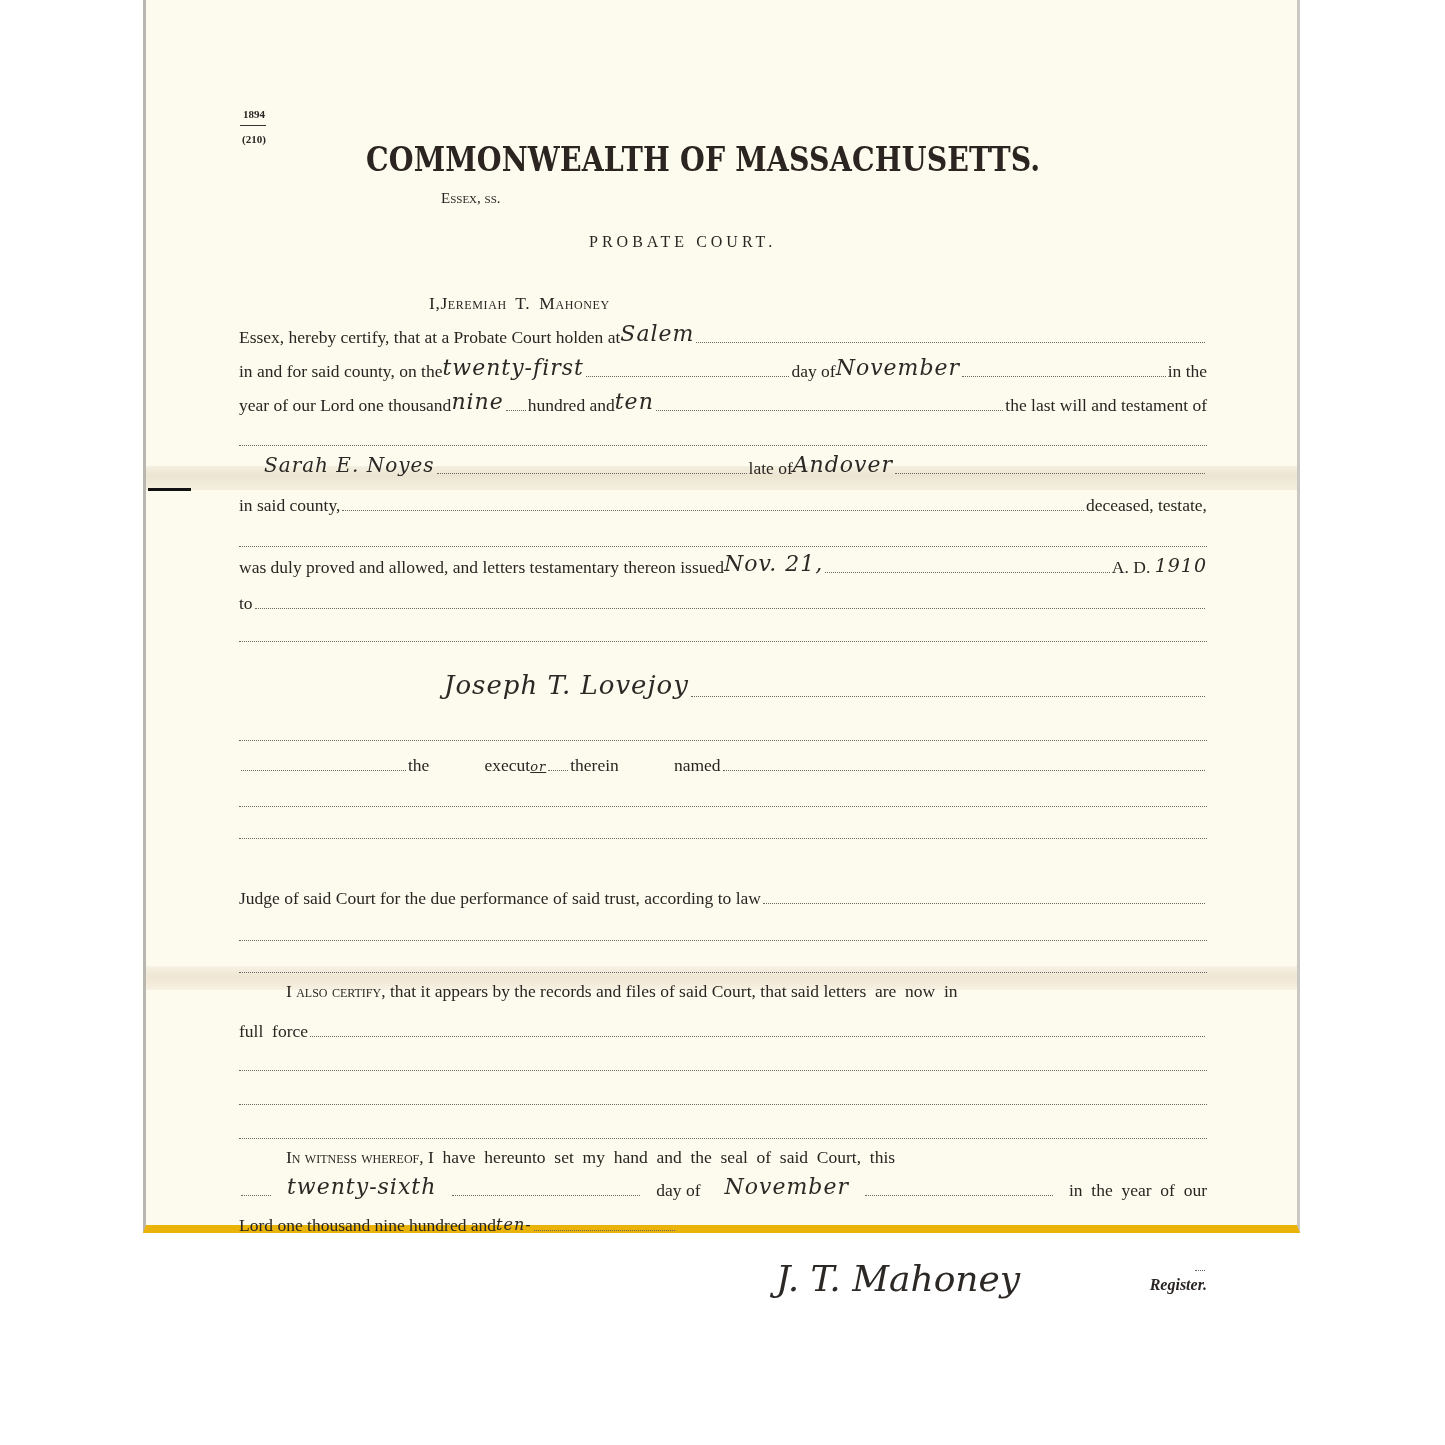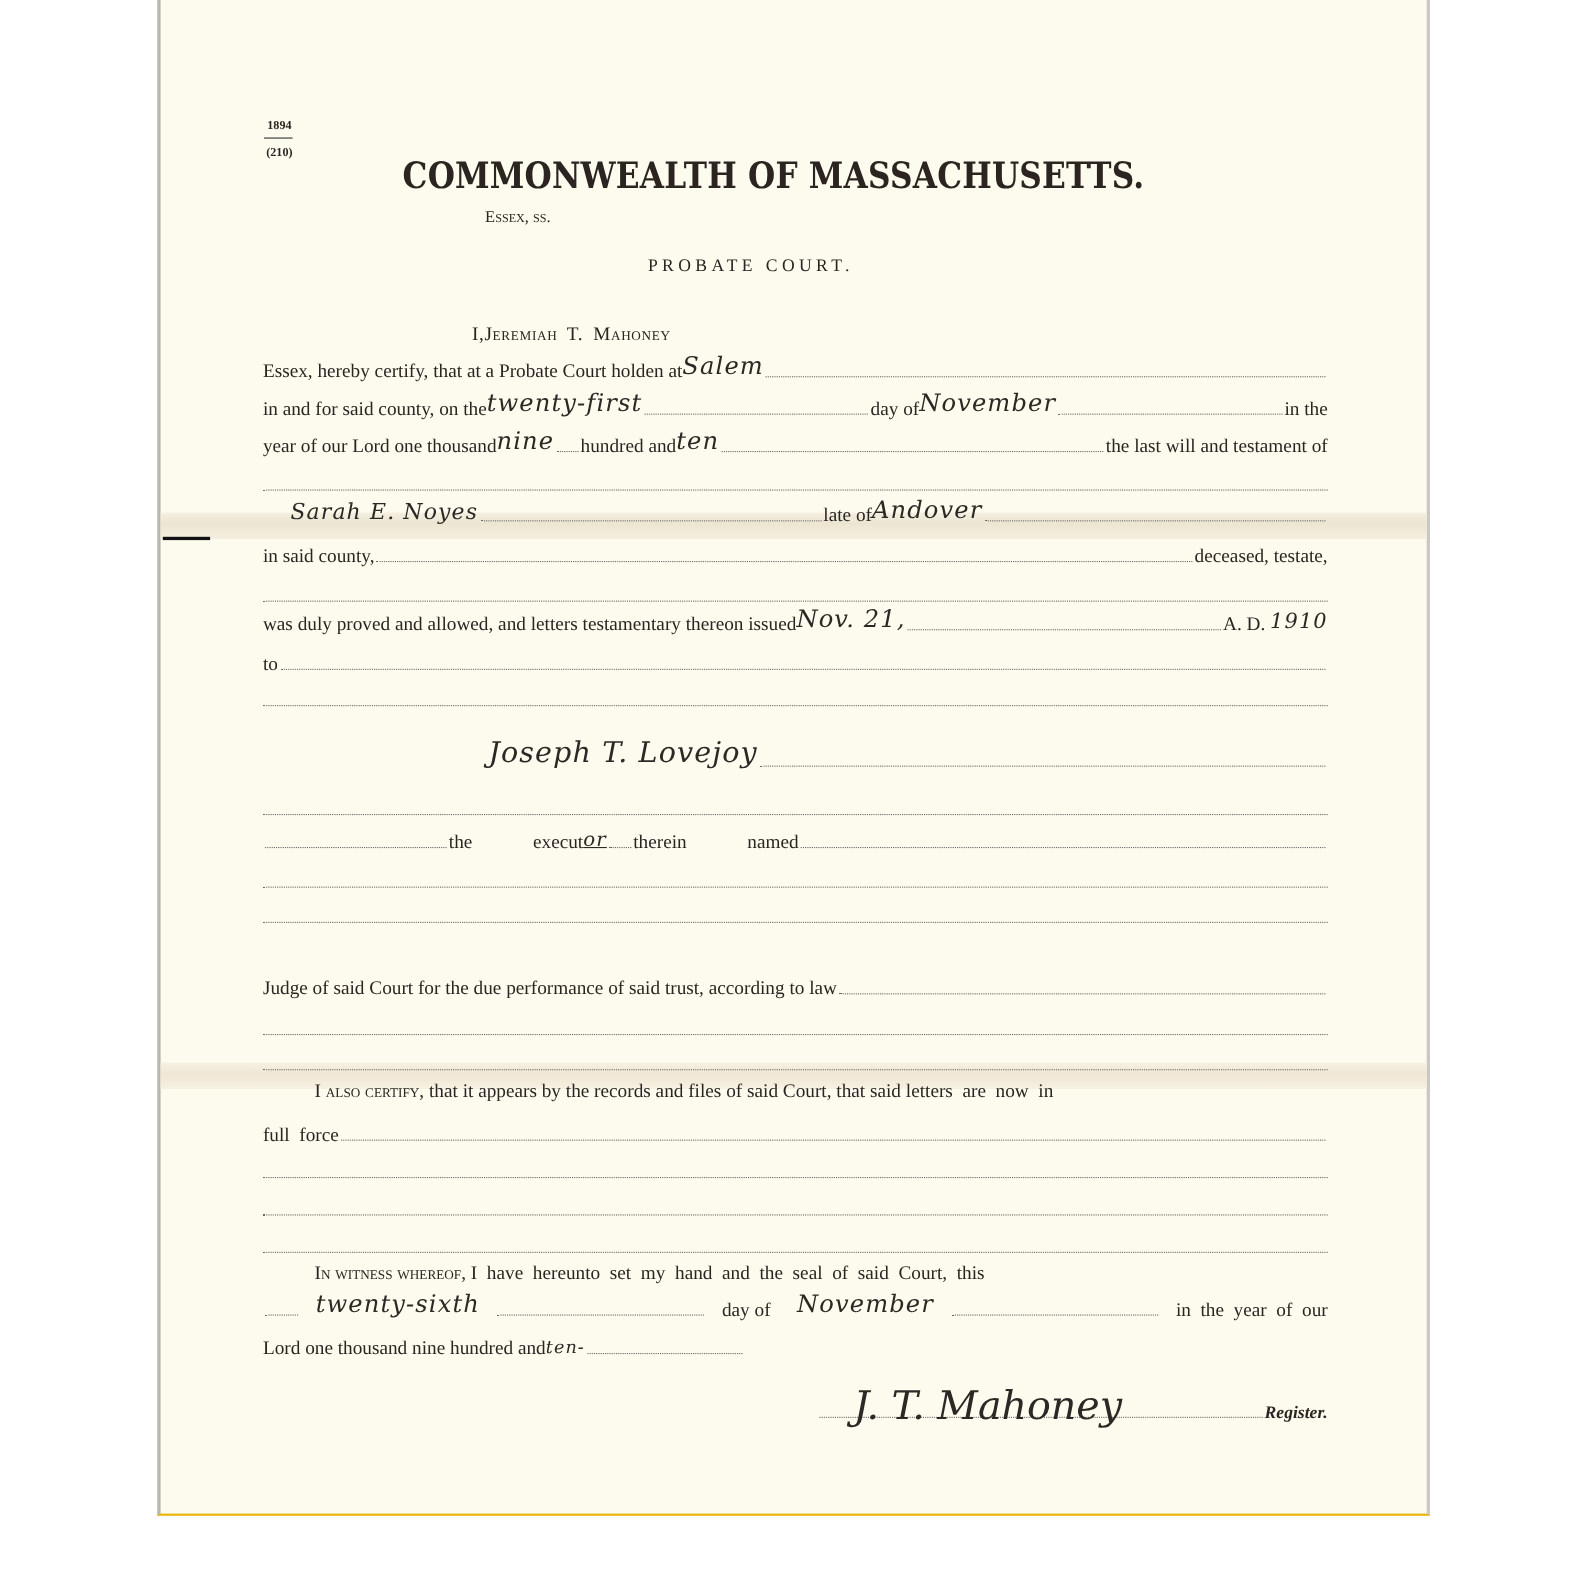--- a/index.html
+++ b/index.html
@@ -1,19 +1,19 @@
 <!DOCTYPE html>
 <html><head>
 <meta charset="utf-8">
 <style>
   html, body { margin:0; padding:0; }
   body { width:1445px; height:1445px; background:#ffffff; position:relative; overflow:hidden; font-family:"DejaVu Serif", serif; color:#2a2522; }
-  .paper { position:absolute; left:143px; top:0; width:1157px; height:1378px;
+  .paper { position:absolute; left:143px; top:0; width:1157px; height:1233px;
     background:#fdfbee;
-    border-left:3px solid #b9b6b0; border-right:3px solid #c9c8c4; border-bottom:2px solid #eab308;
+    border-left:3px solid #b9b6b0; border-right:3px solid #c9c8c4; border-bottom:8px solid #eab308;
     box-sizing:border-box; }
   .fold { position:absolute; left:0; right:0; height:24px; }
   .fold1 { top:466px; background:linear-gradient(#f4efe0, #ece5d2 40%, #f5efdf); }
   .fold2 { top:966px; background:linear-gradient(#f6f1e3, #efe6d3 45%, #f7f1e2); }
   .abs { position:absolute; white-space:nowrap; }
   .serif { font-family:"Liberation Serif", "DejaVu Serif", serif; }
   .formno { left:93px; font-size:11px; font-weight:bold; text-align:center; width:30px; }
   .formno.top { top:108px; }
   .formno.bottom { top:133px; font-weight:bold; }
   .formrule { position:absolute; left:94px; top:125px; width:26px; height:1px; background:#333; }
@@ -113,21 +113,21 @@
   <div class="line" style="top:678px;">
     <span class="hand" style="margin-left:205px; font-size:26px;margin-top:44px;">Joseph T. Lovejoy</span>
     <span class="dots"></span>
   </div>
 
   <div class="dotsfull" style="top:740px;"></div>
 
   <div class="line" style="top:752px; word-spacing:14px;">
     <span class="dots" style="flex:0 0 165px"></span>
     <span>the</span>&nbsp;&nbsp;&nbsp;
-    <span>execut</span><span class="hand" style="font-size:18px; text-decoration:underline;">or</span>
+    <span>execut</span><span class="hand" style="font-size:13px; text-decoration:underline;">or</span>
     <span class="dots" style="flex:0 0 20px"></span>
     <span>therein</span>&nbsp;&nbsp;&nbsp;
     <span>named</span>
     <span class="dots"></span>
   </div>
 
   <div class="dotsfull" style="top:806px;"></div>
   <div class="dotsfull" style="top:838px;"></div>
 
 
@@ -167,18 +167,18 @@
     <span class="dots"></span>
     <span style="white-space:pre;">in  the  year  of  our</span>
   </div>
 
   <div class="line" style="top:1212px; right:620px;">
     <span>Lord one thousand nine hundred and</span>
     <span class="hand" style="font-size:16px;">ten-</span>
     <span class="dots"></span>
   </div>
 
-  <div class="line" style="top:1270px; left:597px;">
+  <div class="line" style="top:1270px; left:597px;flex-direction:column;">
     <span class="dots"></span>
     <span class="reg">Register.</span>
   </div>
   <div class="sig">J. T. Mahoney</div>
 </div>
 
 </body></html>

